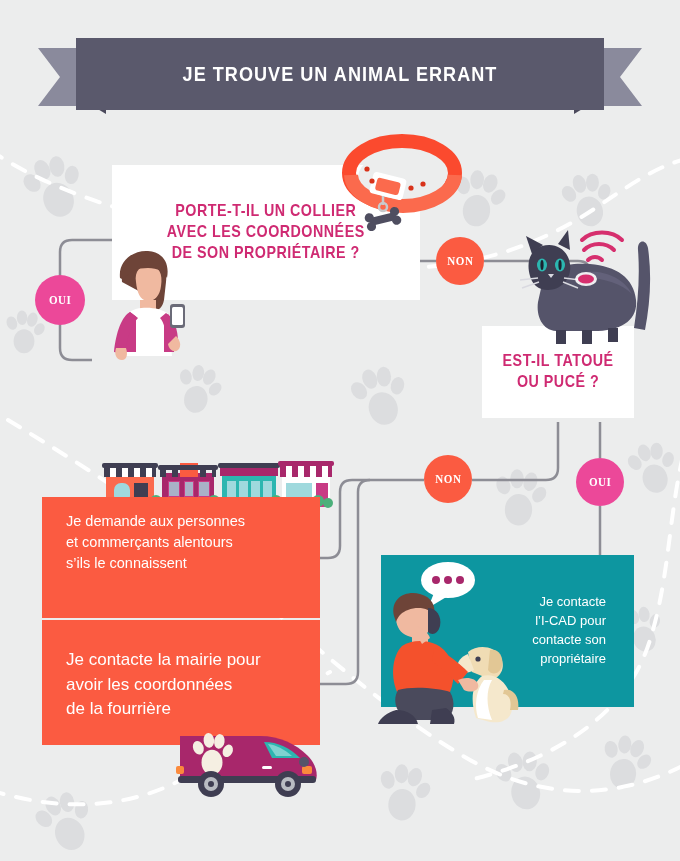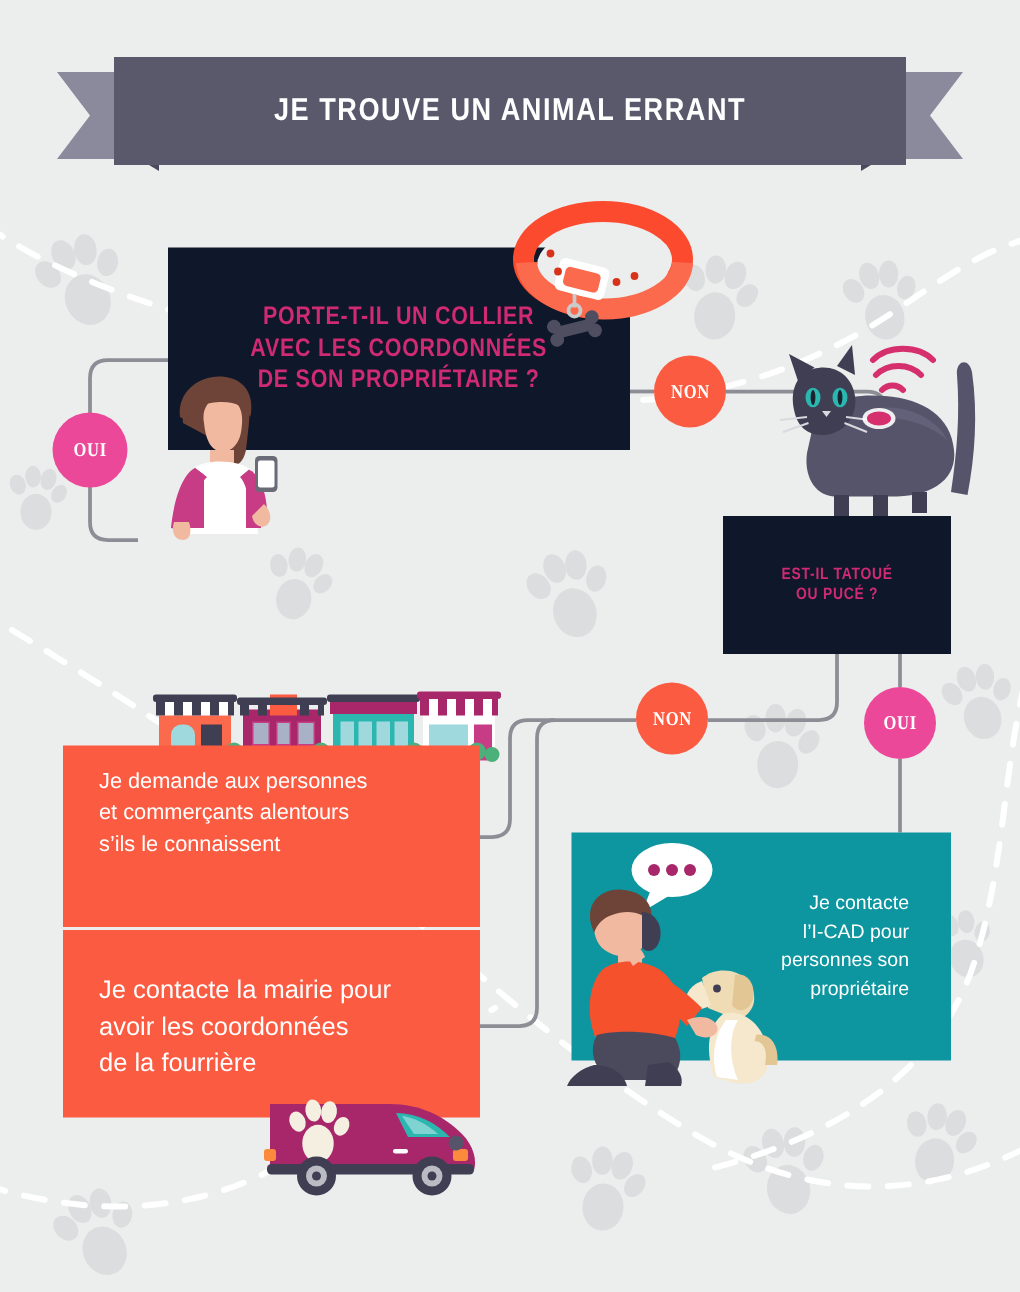--- a/index.html
+++ b/index.html
@@ -27,28 +27,28 @@
   .ribbon .title{
     position:absolute;left:38px;right:38px;top:0;height:72px;
     display:flex;align-items:center;justify-content:center;
     color:#ffffff;font-weight:bold;font-size:21px;letter-spacing:1.2px;
     transform:scaleX(.86);transform-origin:center;
   }
 
   
   .box{position:absolute;box-sizing:border-box;}
   .qbox{
-    background:#0f172a;
+    background:#ffffff;
     display:flex;align-items:center;justify-content:center;
     text-align:center;
     color:#cf2a72;font-weight:bold;letter-spacing:.6px;line-height:1.22;
   }
   .qbox .inner{transform:scaleX(.84);transform-origin:center;}
   .q1{left:112px;top:165px;width:308px;height:135px;font-size:17px;z-index:6;}
-  .q2{left:482px;top:344px;width:152px;height:92px;font-size:11px;z-index:6;}
+  .q2{left:482px;top:326px;width:152px;height:92px;font-size:17px;z-index:6;}
 
   .abox{color:#ffffff;display:flex;padding:14px 24px;box-sizing:border-box;line-height:1.45;}
   .teal{background:#0d96a0;}
   .orange{background:#fb5b41;}
 
   .a1{left:88px;top:345px;width:232px;height:48px;font-size:14px;align-items:center;justify-content:flex-start;z-index:6;}
   .a2{left:42px;top:497px;width:278px;height:121px;font-size:14.5px;align-items:flex-start;justify-content:flex-start;z-index:6;}
   .a3{left:42px;top:620px;width:278px;height:125px;font-size:17px;align-items:flex-start;justify-content:flex-start;z-index:6;padding-top:28px;}
   .a4{left:381px;top:555px;width:253px;height:152px;font-size:13px;align-items:center;justify-content:flex-end;text-align:right;z-index:6;padding-right:28px;}
 
@@ -346,21 +346,21 @@
       <circle cx="35" cy="62" r="3" fill="#3f3e52"></circle>
     <circle cx="112" cy="62" r="13" fill="#3f3e52"></circle>
       <circle cx="112" cy="62" r="7" fill="#b9bcc2"></circle>
       <circle cx="112" cy="62" r="3" fill="#3f3e52"></circle>
   </svg>
 
   <div class="box abox teal a4">
     <div>
       <div>Je contacte</div>
       <div>l’I-CAD pour</div>
-      <div>personnes son</div>
+      <div>contacte son</div>
       <div>propriétaire</div>
     </div>
   </div>
 
   <svg class="ill" style="left:372px;top:560px;z-index:8;" width="150" height="165" viewBox="0 0 150 165">
     <g>
       <ellipse cx="76" cy="20" rx="27" ry="18" fill="#ffffff"></ellipse>
       <path d="M 62 33 L 56 48 L 76 36 Z" fill="#ffffff"></path>
       <circle cx="64" cy="20" r="4" fill="#a8276b"></circle>
       <circle cx="76" cy="20" r="4" fill="#a8276b"></circle>

